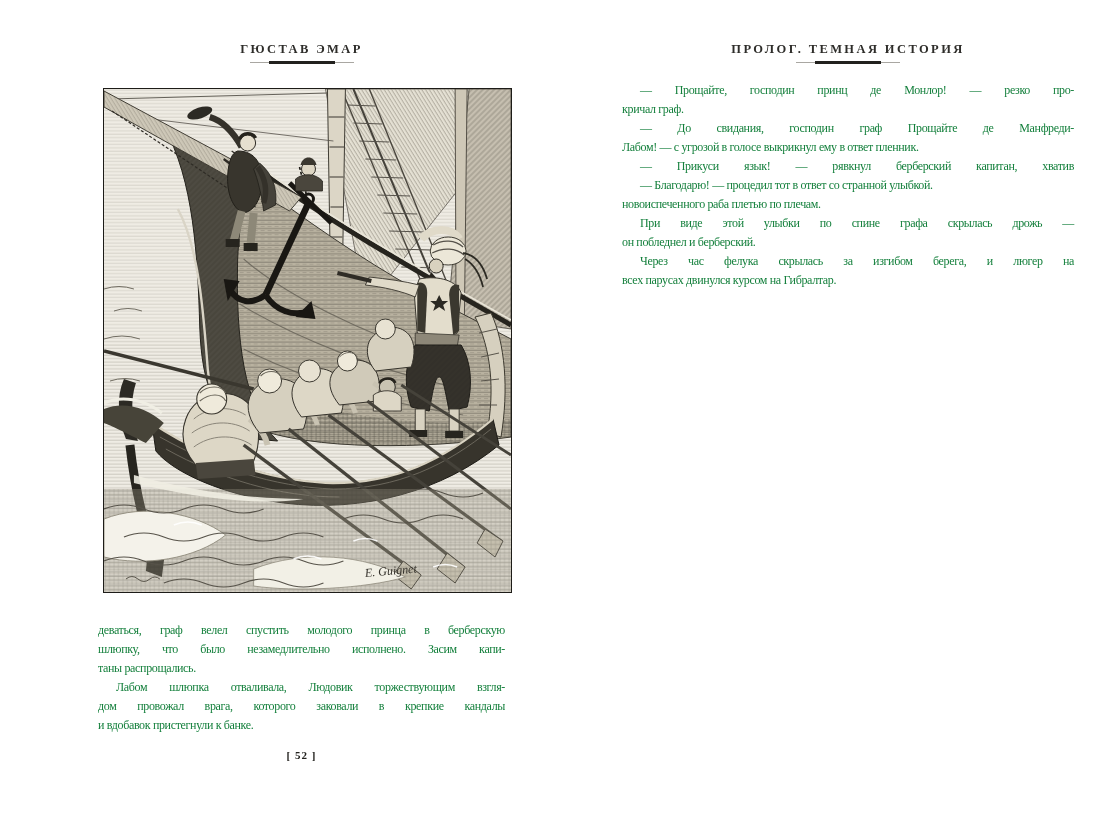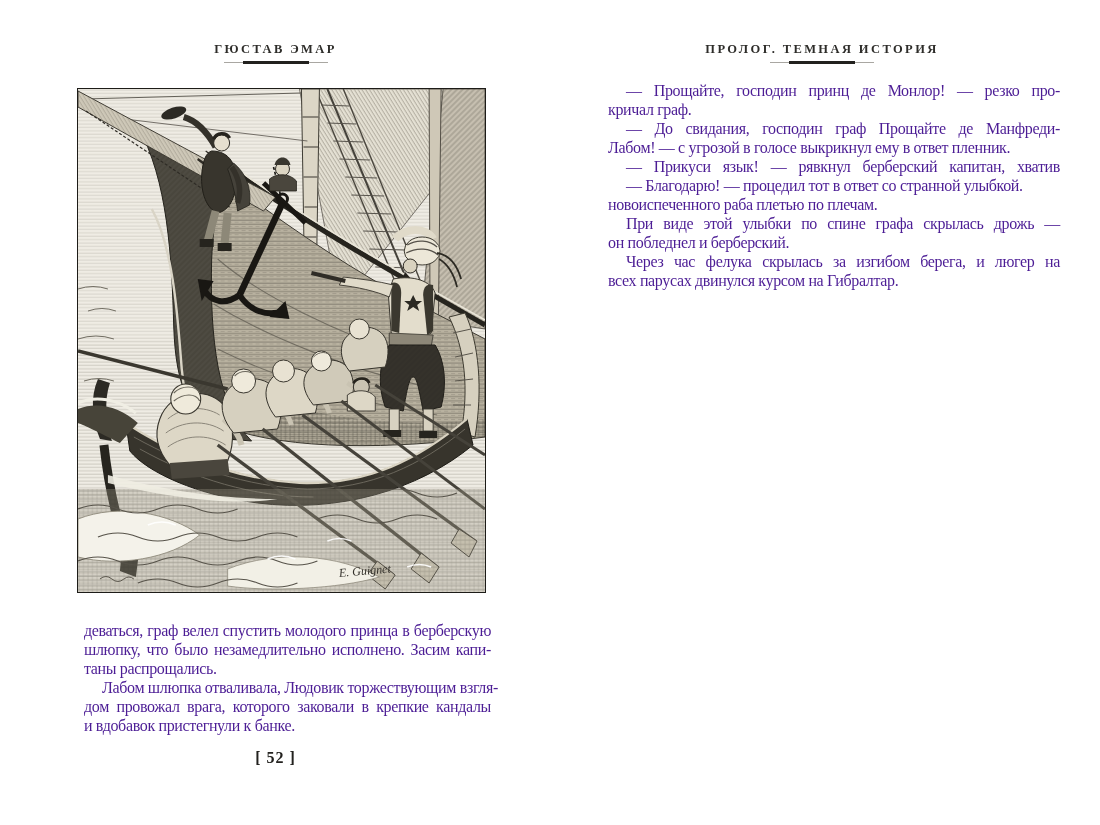--- a/index.html
+++ b/index.html
@@ -1,41 +1,41 @@
 <!DOCTYPE html>
 <html><head>
 <meta charset="utf-8">
 <style>
   html,body{margin:0;padding:0;background:#ffffff;}
   .spread{position:relative;width:1100px;height:825px;background:#ffffff;overflow:hidden;
           font-family:"Liberation Serif","DejaVu Serif",serif;color:#1c1b19;}
-  .page{position:absolute;top:0;height:825px;}
+  .page{position:absolute;top:0;height:825px;margin-left:26px;}
   .page.left{left:72px;width:407px;}
   .page.right{left:596px;width:452px;}
 
   .running-head{position:absolute;top:42px;left:0;right:0;text-align:center;}
   .rh-text{font-size:12.5px;line-height:14px;font-weight:bold;letter-spacing:2.4px;color:#2e2d2a;}
   .rh-rule{position:relative;height:4px;margin:5px auto 0 auto;width:104px;}
   .rh-rule .base{position:absolute;left:0;right:0;top:1px;height:1px;background:#a9a7a2;}
   .rh-rule .dark{position:absolute;left:50%;top:0;transform:translateX(-50%);width:66px;height:3px;background:#22211e;}
 
   .plate{position:absolute;top:88px;left:5px;width:409px;height:505px;
          border:1.5px solid #1d1c18;box-sizing:border-box;background:#f2efe8;}
   .plate svg{display:block;width:100%;height:100%;}
 
-  .text-block{position:absolute;left:12px;font-size:16px;line-height:19px;
-              letter-spacing:-0.35px;color:#4c1d95;}
+  .text-block{position:absolute;left:0;font-size:12px;line-height:19px;
+              letter-spacing:-0.35px;color:#15803d;}
   .page.left  .text-block{top:621px;width:407px;}
   .page.right .text-block{top:81px;width:452px;}
   .line{text-align:justify;text-align-last:justify;white-space:nowrap;}
   .line.last{text-align-last:left;}
   .line.indent{text-indent:18px;}
 
   .page-number{position:absolute;top:749px;left:0;right:0;text-align:center;
-               font-size:16px;font-weight:bold;letter-spacing:1px;color:#23221f;}
+               font-size:11px;font-weight:bold;letter-spacing:1px;color:#23221f;}
 </style>
 </head>
 <body>
 
 <div class="spread">
 
   <div class="page left">
 
     <div class="running-head">
       <div class="rh-text">ГЮСТАВ ЭМАР</div>

